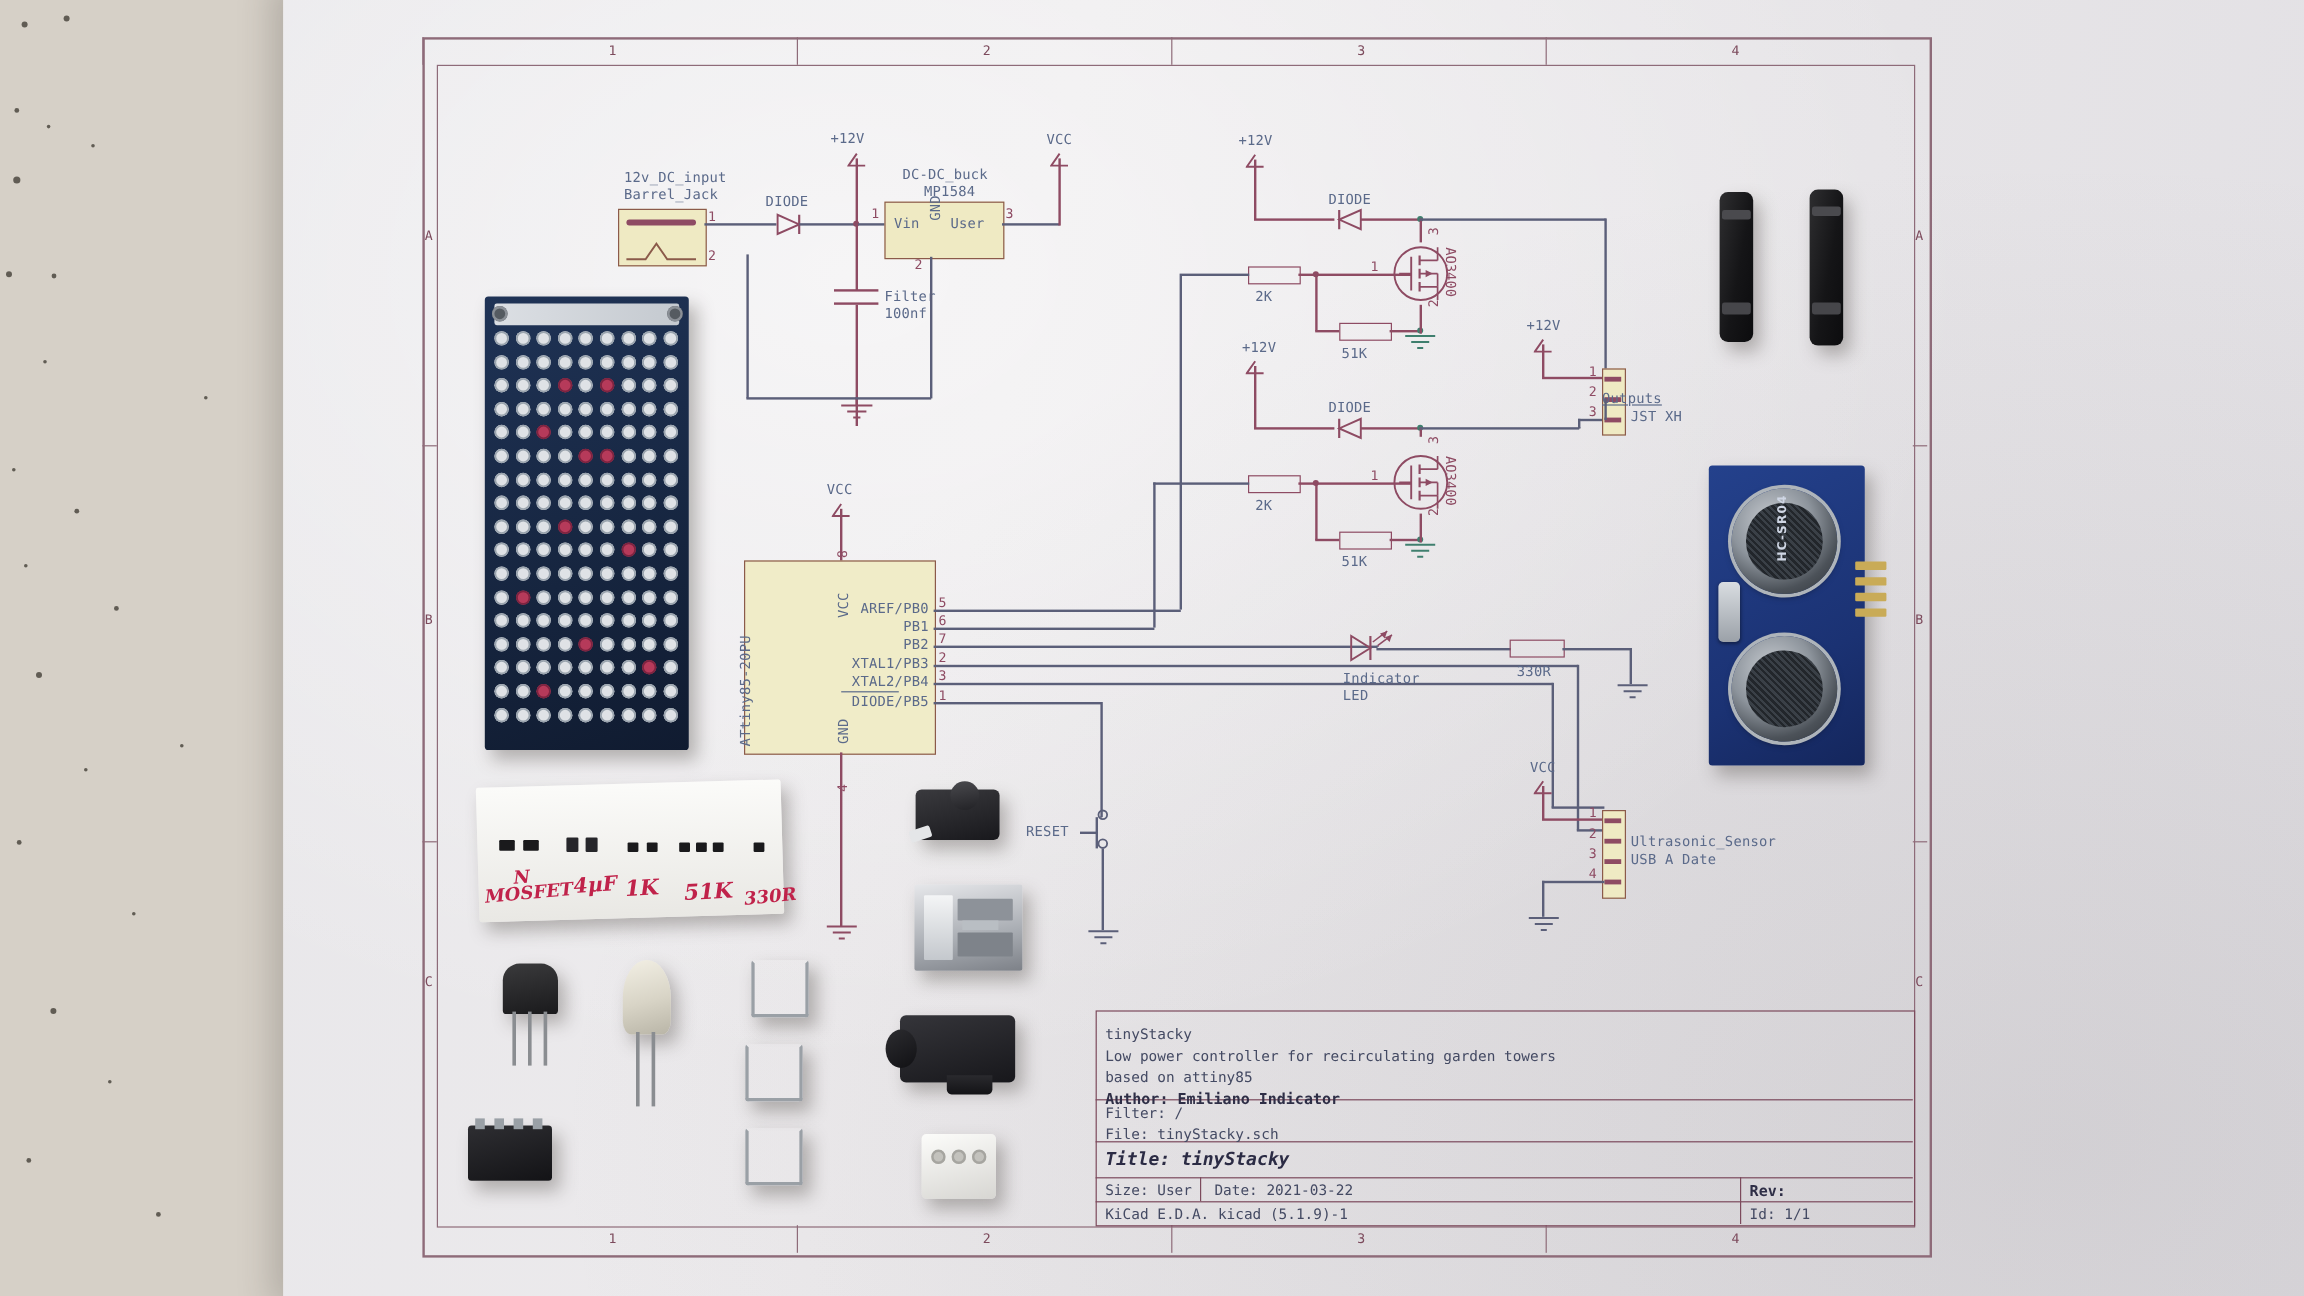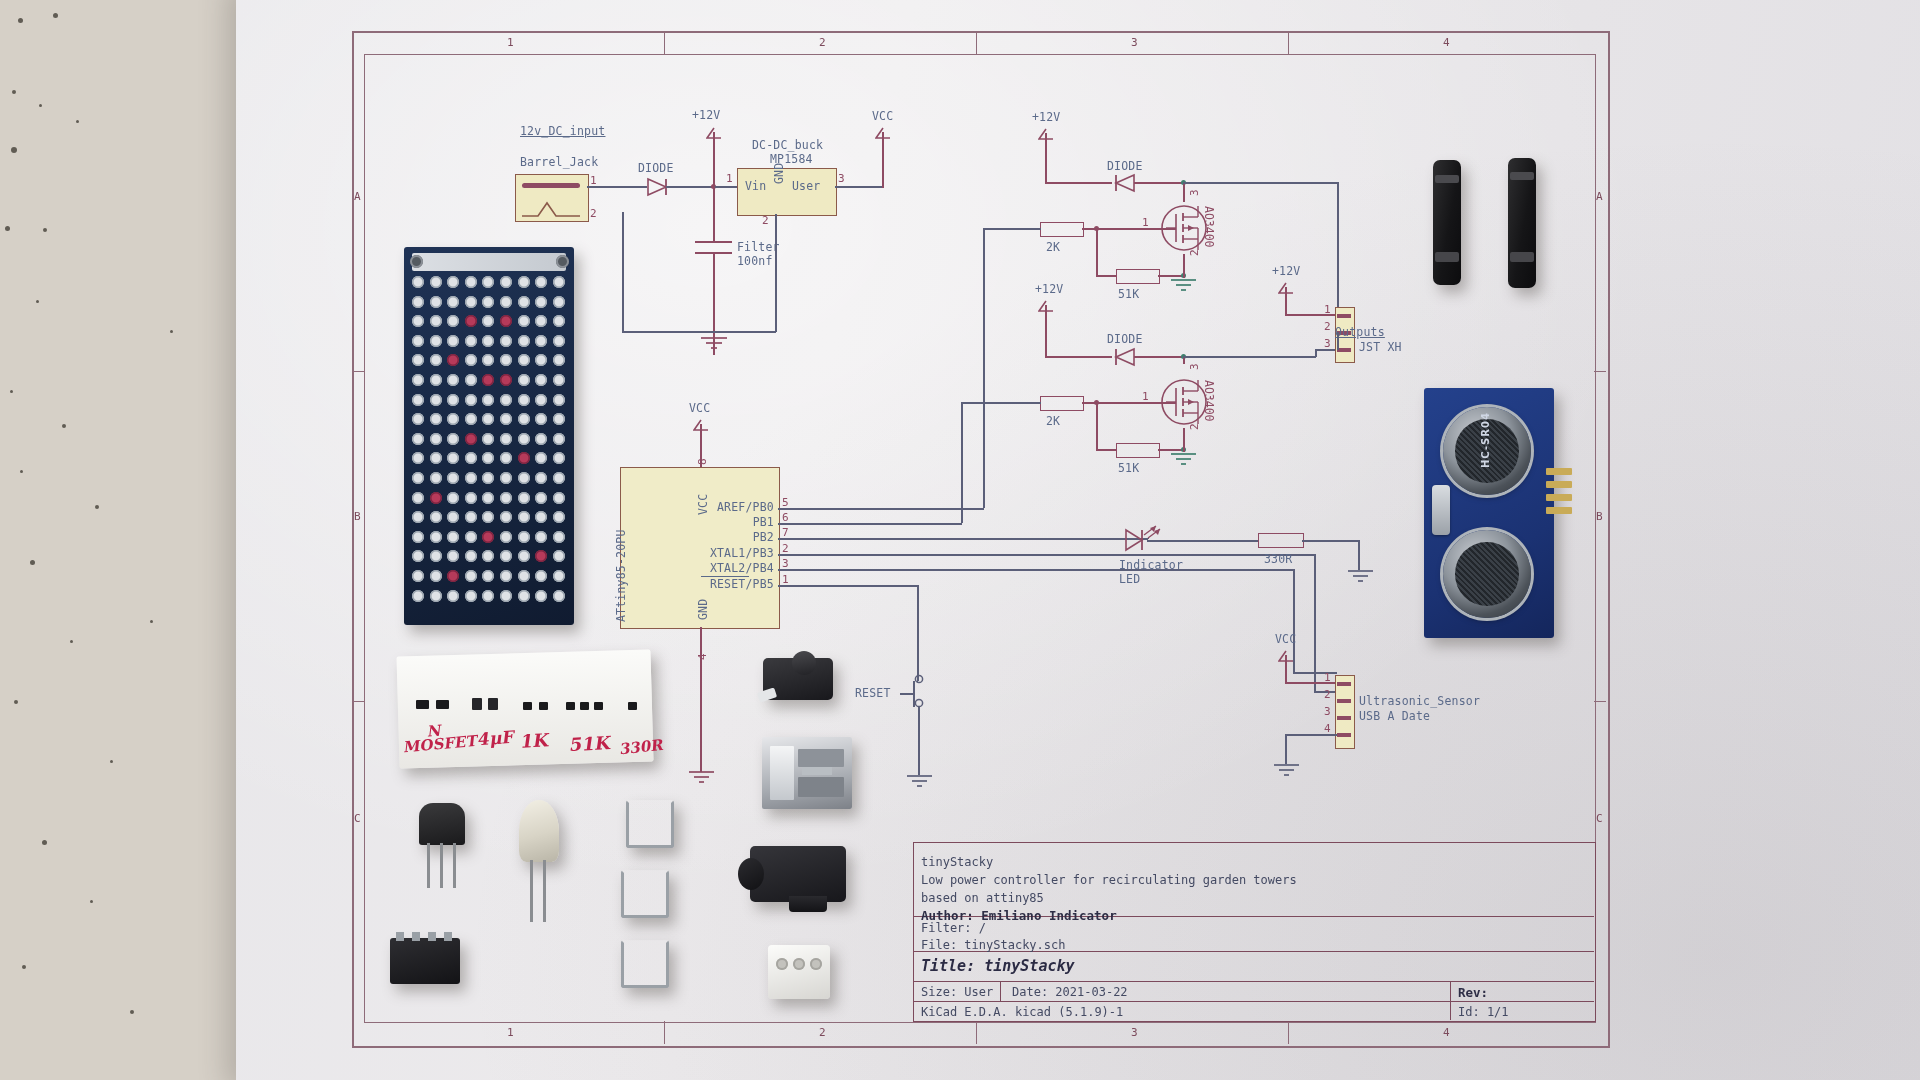--- a/index.html
+++ b/index.html
@@ -140,21 +140,21 @@
   <div class="zlabel" style="left:819px;top:1026px;">2</div>
   <div class="zlabel" style="left:1131px;top:1026px;">3</div>
   <div class="zlabel" style="left:1443px;top:1026px;">4</div>
   <div class="zlabel" style="left:354px;top:190px;">A</div>
   <div class="zlabel" style="left:354px;top:510px;">B</div>
   <div class="zlabel" style="left:354px;top:812px;">C</div>
   <div class="zlabel" style="left:1596px;top:190px;">A</div>
   <div class="zlabel" style="left:1596px;top:510px;">B</div>
   <div class="zlabel" style="left:1596px;top:812px;">C</div>
 
-  <div class="lbl" style="left:520px;top:124px;text-decoration:underline;">12v_DC_input</div>
+  <div class="lbl" style="left:520px;top:141px;">12v_DC_input</div>
   <div class="lbl" style="left:520px;top:155px;">Barrel_Jack</div>
 
   <div class="box-c" style="left:515px;top:174px;width:72px;height:46px;"></div>
   <div class="pw ph" style="left:522px;top:183px;width:58px;height:5px;border-radius:3px;background:#8e4b63;"></div>
   <svg style="position:absolute;left:520px;top:196px;" width="64" height="22">
     <polyline points="2,20 18,20 27,7 36,20 60,20" fill="none" stroke="#8b5a4a" stroke-width="1.6"></polyline>
   </svg>
   <div class="pinno" style="left:590px;top:174px;">1</div>
   <div class="pinno" style="left:590px;top:207px;">2</div>
 
@@ -341,21 +341,21 @@
   <div class="lbl" style="left:696px;top:515px;transform:rotate(-90deg);transform-origin:left top;">VCC</div>
   <div class="pinno" style="left:696px;top:465px;transform:rotate(-90deg);transform-origin:left top;">8</div>
   <div class="lbl" style="left:696px;top:620px;transform:rotate(-90deg);transform-origin:left top;">GND</div>
   <div class="pinno" style="left:696px;top:660px;transform:rotate(-90deg);transform-origin:left top;">4</div>
 
   <div class="lbl" style="left:714px;top:500px;text-align:right;width:60px;">AREF/PB0</div>
   <div class="lbl" style="left:714px;top:515px;text-align:right;width:60px;">PB1</div>
   <div class="lbl" style="left:714px;top:530px;text-align:right;width:60px;">PB2</div>
   <div class="lbl" style="left:700px;top:546px;text-align:right;width:74px;">XTAL1/PB3</div>
   <div class="lbl" style="left:700px;top:561px;text-align:right;width:74px;">XTAL2/PB4</div>
-  <div class="lbl" style="left:700px;top:577px;text-align:right;width:74px;">RESET/PB5</div>
+  <div class="lbl" style="left:700px;top:577px;text-align:right;width:74px;">DIODE/PB5</div>
   <div style="position:absolute;left:701px;top:576px;width:48px;height:1.2px;background:#5b6a8a;"></div>
 
   <div class="pinno" style="left:782px;top:496px;">5</div>
   <div class="pinno" style="left:782px;top:511px;">6</div>
   <div class="pinno" style="left:782px;top:526px;">7</div>
   <div class="pinno" style="left:782px;top:542px;">2</div>
   <div class="pinno" style="left:782px;top:557px;">3</div>
   <div class="pinno" style="left:782px;top:573px;">1</div>
 
   <div class="w wh" style="left:778px;top:508px;width:206px;"></div>

